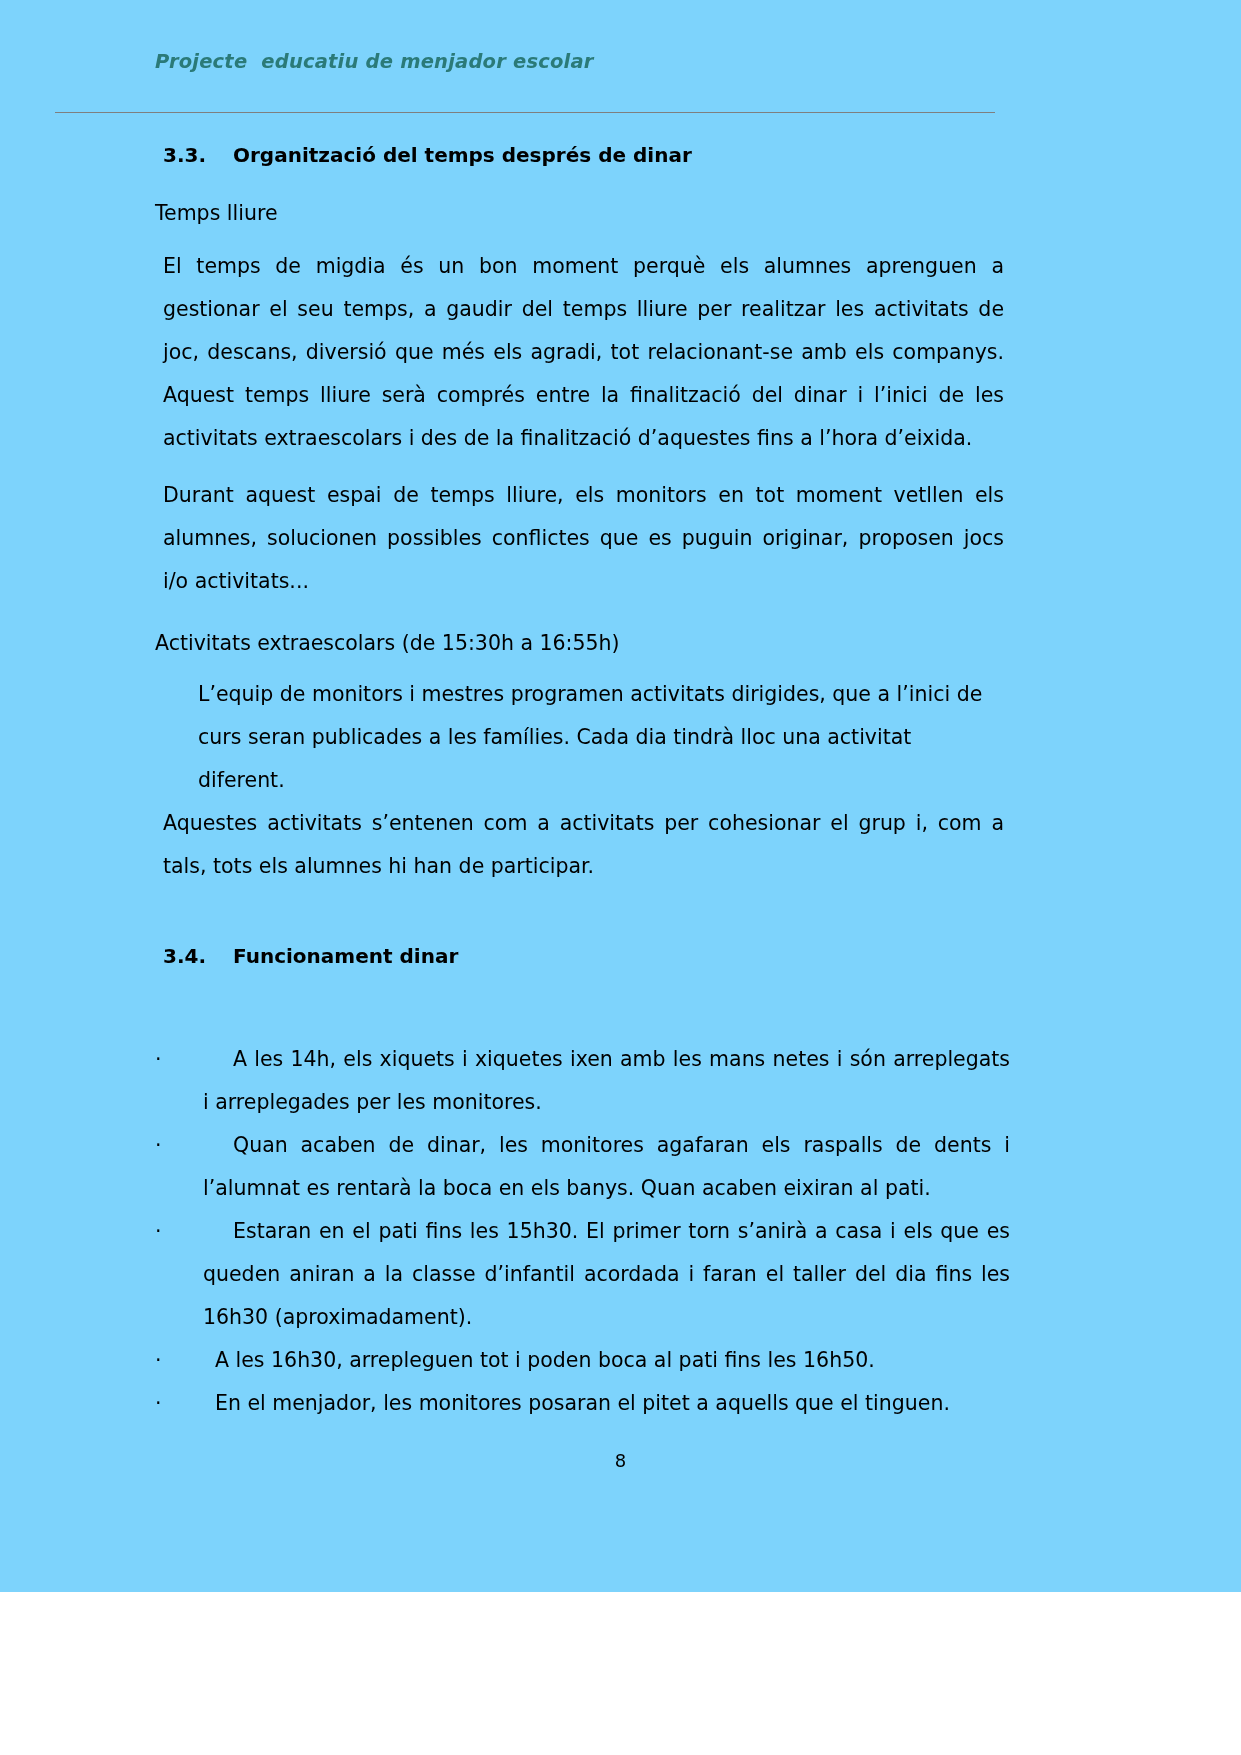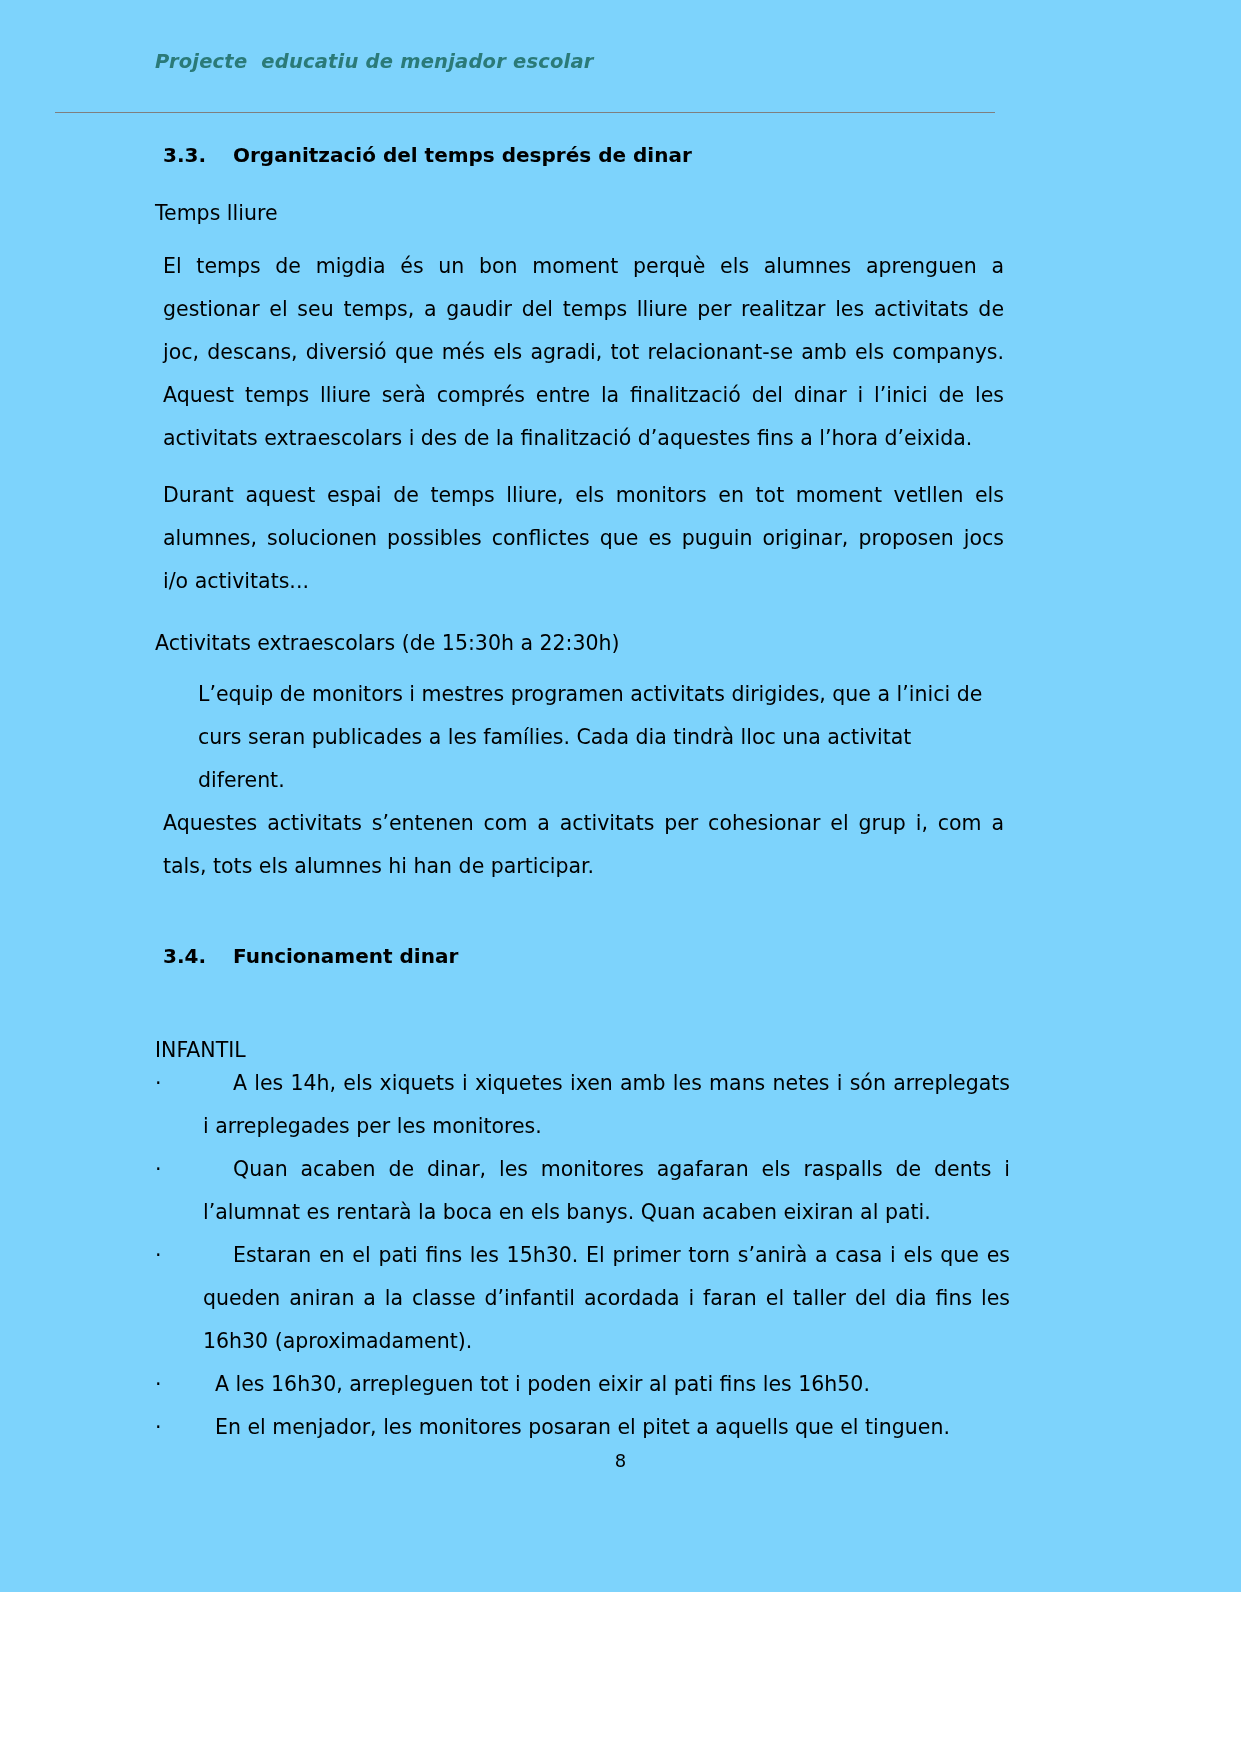--- a/index.html
+++ b/index.html
@@ -173,55 +173,54 @@
     <div class="gap-20"></div>
 
     <p class="para">El temps de migdia és un bon moment perquè els alumnes aprenguen a gestionar el seu temps, a gaudir del temps lliure per realitzar les activitats de joc, descans, diversió que més els agradi, tot relacionant-se amb els companys. Aquest temps lliure serà comprés entre la finalització del dinar i l’inici de les activitats extraescolars i des de la finalització d’aquestes fins a l’hora d’eixida.</p>
 
     <div class="gap-14"></div>
 
     <p class="para">Durant aquest espai de temps lliure, els monitors en tot moment vetllen els alumnes, solucionen possibles conflictes que es puguin originar, proposen jocs i/o activitats...</p>
 
     <div class="gap-28"></div>
 
-    <div class="sub-heading">Activitats extraescolars (de 15:30h a 22:30h)</div>
+    <div class="sub-heading">Activitats extraescolars (de 15:30h a 16:55h)</div>
 
     <div class="gap-18"></div>
 
     <p class="para left">L’equip de monitors i mestres programen activitats dirigides, que a l’inici de curs seran publicades a les famílies. Cada dia tindrà lloc una activitat diferent.</p>
 
     <p class="para">Aquestes activitats s’entenen com a activitats per cohesionar el grup i, com a tals, tots els alumnes hi han de participar.</p>
 
     <div class="gap-56"></div>
 
     <div class="sec-heading">
       <span class="sec-num">3.4.</span>
       <span class="sec-text">Funcionament dinar</span>
     </div>
 
     <div class="gap-70"></div>
 
-    <div class="sub-heading">INFANTIL</div>
 
     <ul class="bullet-list">
       <li class="bullet-item">
         <span class="bullet-mark">·</span>
         <span class="bullet-text">A les 14h, els xiquets i xiquetes ixen amb les mans netes i són arreplegats i arreplegades per les monitores.</span>
       </li>
       <li class="bullet-item">
         <span class="bullet-mark">·</span>
         <span class="bullet-text">Quan acaben de dinar, les monitores agafaran els raspalls de dents i l’alumnat es rentarà la boca en els banys. Quan acaben eixiran al pati.</span>
       </li>
       <li class="bullet-item">
         <span class="bullet-mark">·</span>
         <span class="bullet-text">Estaran en el pati fins les 15h30. El primer torn s’anirà a casa i els que es queden aniran a la classe d’infantil acordada i faran el taller del dia fins les 16h30 (aproximadament).</span>
       </li>
       <li class="bullet-item short">
         <span class="bullet-mark">·</span>
-        <span class="bullet-text">A les 16h30, arrepleguen tot i poden eixir al pati fins les 16h50.</span>
+        <span class="bullet-text">A les 16h30, arrepleguen tot i poden boca al pati fins les 16h50.</span>
       </li>
       <li class="bullet-item short">
         <span class="bullet-mark">·</span>
         <span class="bullet-text">En el menjador, les monitores posaran el pitet a aquells que el tinguen.</span>
       </li>
     </ul>
 
   </div>
 
   <div class="footer">

